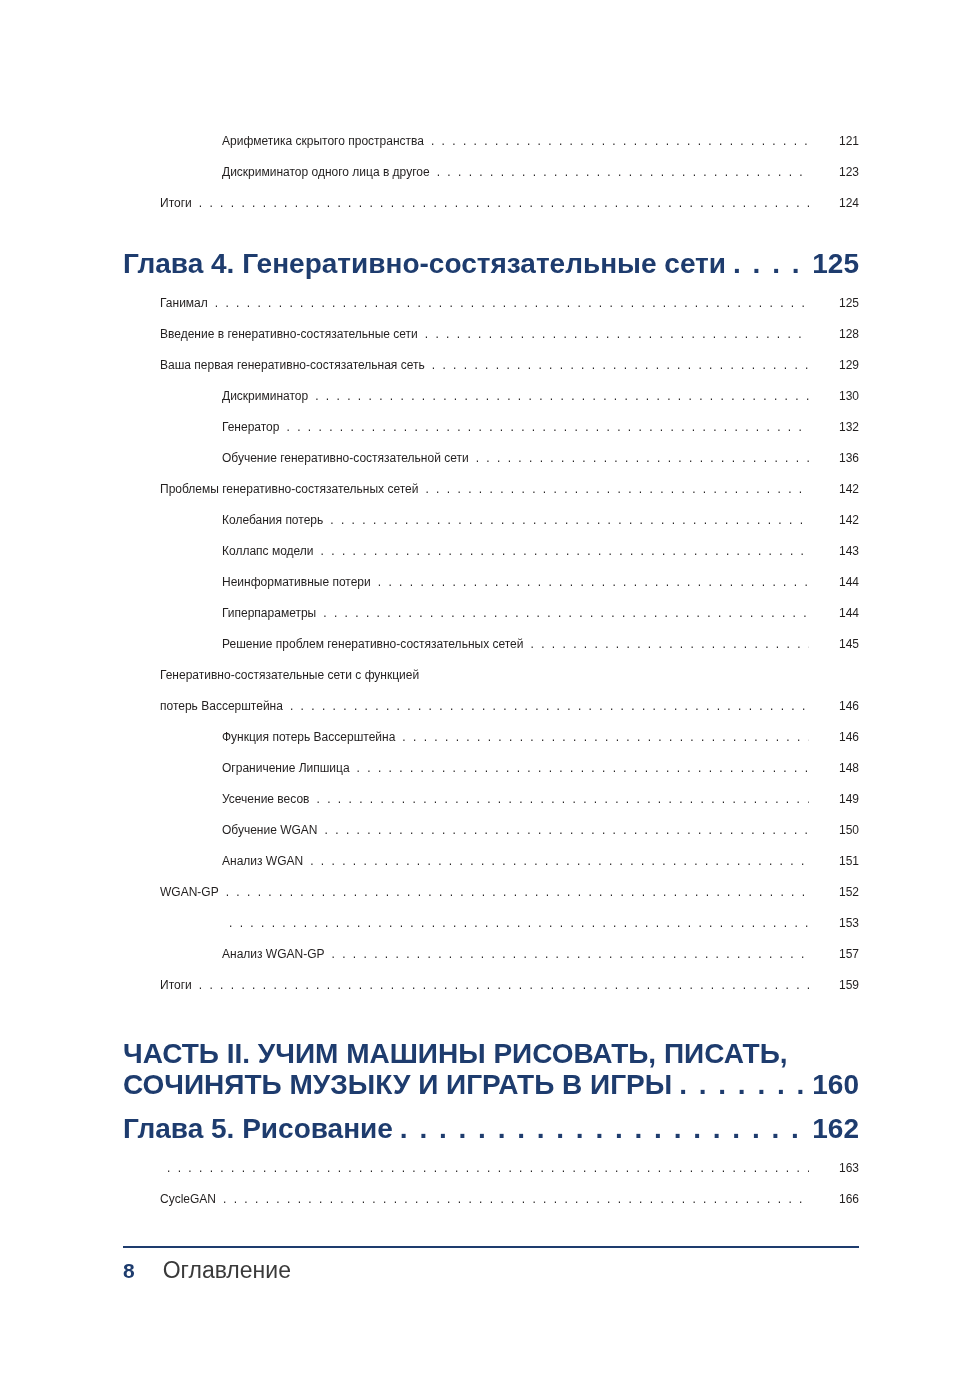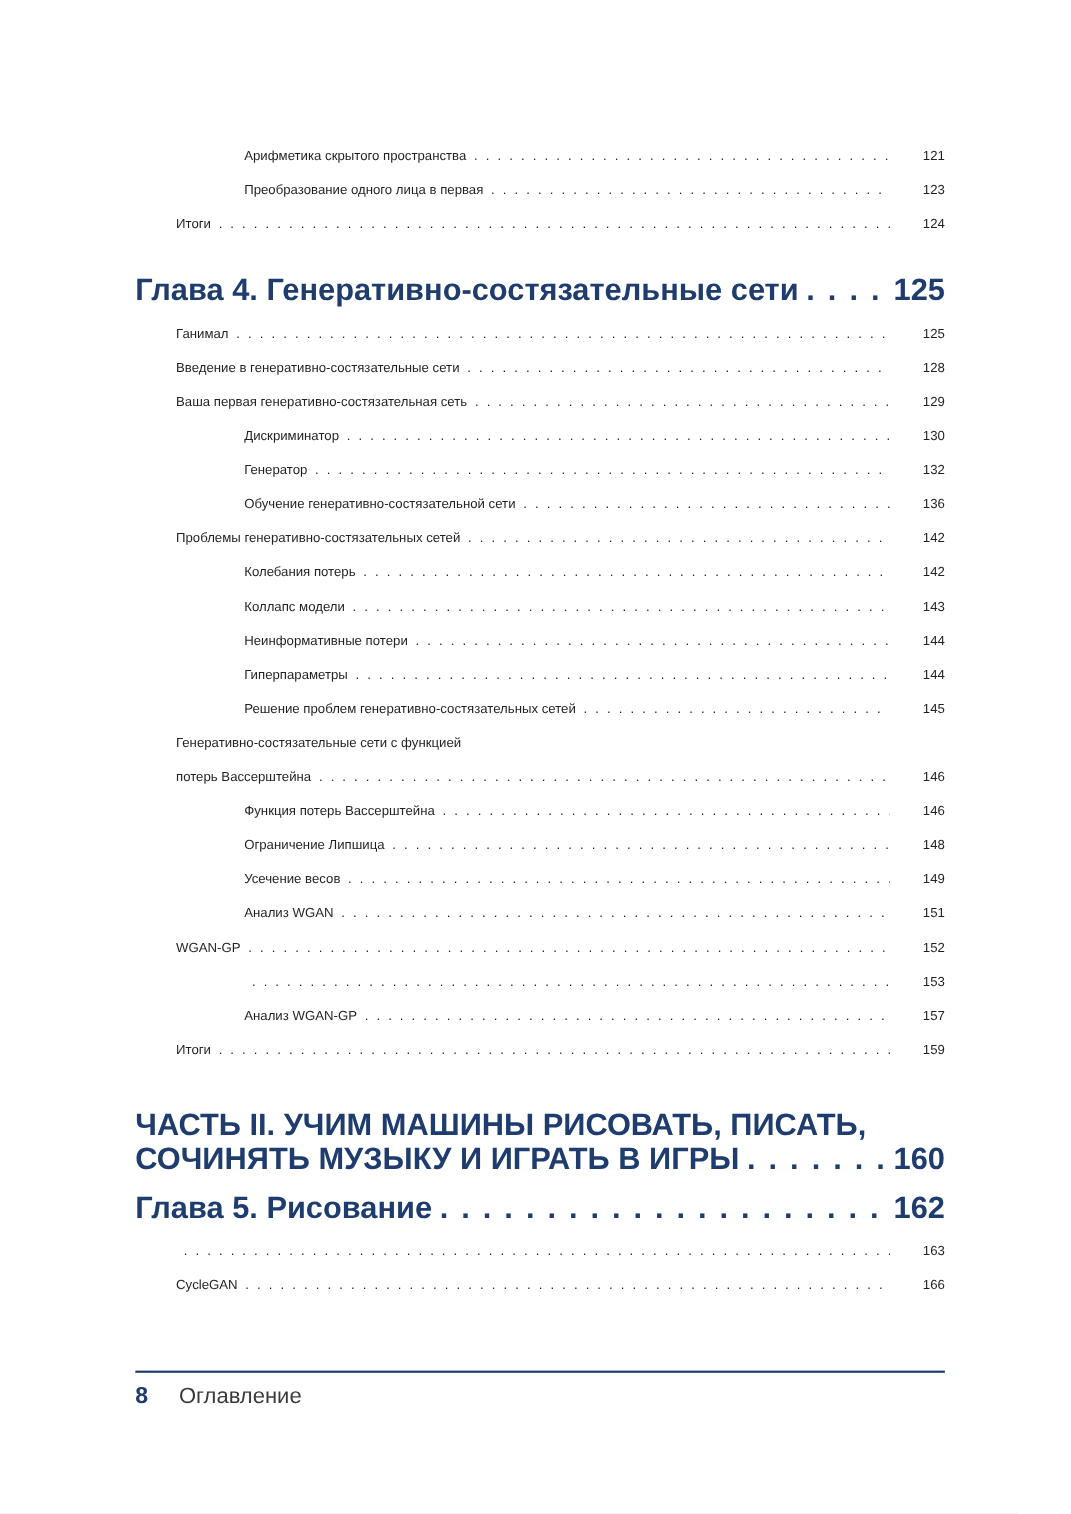--- a/index.html
+++ b/index.html
@@ -62,40 +62,40 @@
     width: 100%;
   }
   .footer-row { margin-top: 9px; display: flex; align-items: baseline; }
   .footer-num {
     color: var(--heading, #1e3c6e);
     font-weight: bold;
     font-size: 21px;
   }
   .footer-label {
     color: #3a3a3a;
-    font-size: 20px;
+    font-size: 23px;
     margin-left: 28px;
   }
 </style>
 </head>
 <body>
 
 <div class="page">
 
   <main class="toc" id="toc-list">
       <div class="entry level-2 normal">
         <div class="row">
           <span class="label">Арифметика скрытого пространства</span>
           <span class="dots"></span>
           <span class="pagenum">121</span>
         </div>
       </div>
       <div class="entry level-2 normal">
         <div class="row">
-          <span class="label">Преобразование одного лица в первая</span>
+          <span class="label">Дискриминатор одного лица в другое</span>
           <span class="dots"></span>
           <span class="pagenum">123</span>
         </div>
       </div>
       <div class="entry level-1 normal">
         <div class="row">
           <span class="label">Итоги</span>
           <span class="dots"></span>
           <span class="pagenum">124</span>
         </div>
@@ -211,20 +211,27 @@
           <span class="label">Ограничение Липшица</span>
           <span class="dots"></span>
           <span class="pagenum">148</span>
         </div>
       </div>
       <div class="entry level-2 normal">
         <div class="row">
           <span class="label">Усечение весов</span>
           <span class="dots"></span>
           <span class="pagenum">149</span>
+        </div>
+      </div>
+      <div class="entry level-2 normal">
+        <div class="row">
+          <span class="label">Обучение WGAN</span>
+          <span class="dots"></span>
+          <span class="pagenum">150</span>
         </div>
       </div>
       <div class="entry level-2 normal">
         <div class="row">
           <span class="label">Анализ WGAN</span>
           <span class="dots"></span>
           <span class="pagenum">151</span>
         </div>
       </div>
       <div class="entry level-1 normal">

